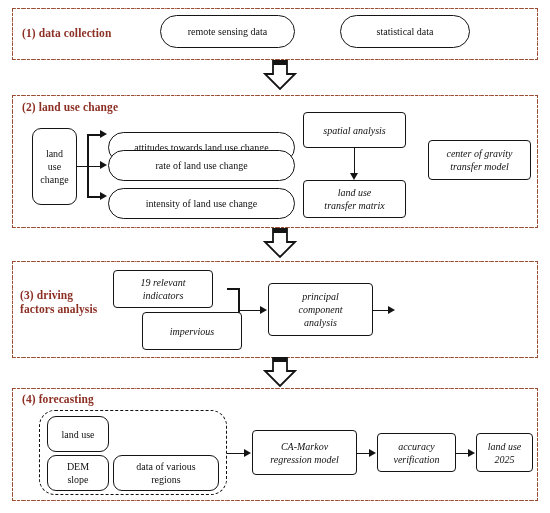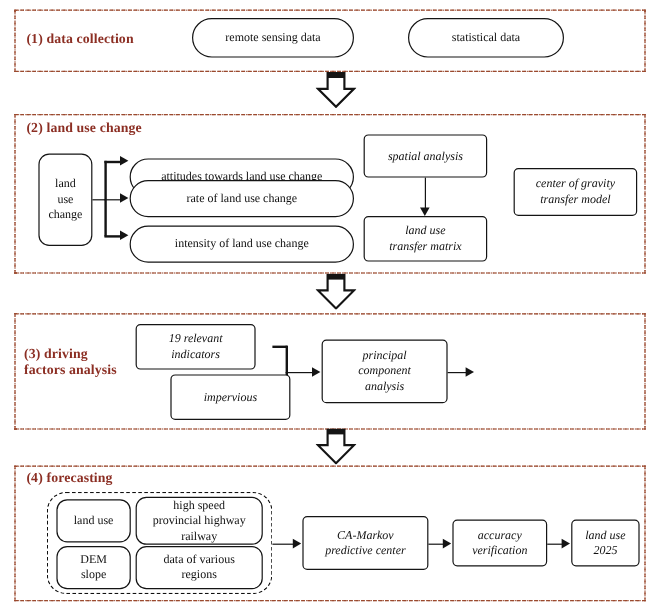--- a/index.html
+++ b/index.html
@@ -203,35 +203,32 @@
     </svg>
   </div>
 
   <div class="section" style="left:12px; top:388px; width:526px; height:113px;"></div>
   <div class="sec-label" style="left:22px; top:392px;">(4) forecasting</div>
 
   <div class="group-box" style="left:39px; top:410px; width:188px; height:85px;"></div>
 
   <div class="node r-sm" style="left:47px; top:416px; width:62px; height:36px;">land use</div>
 
-  <div class="node r-sm" style="left:113px; top:414px; width:106px; height:40px;">high speed
-provincial highway
-railway</div>
 
   <div class="node r-sm" style="left:47px; top:455px; width:62px; height:36px;">DEM
 slope</div>
 
   <div class="node r-sm" style="left:113px; top:455px; width:106px; height:36px;">data of various
 regions</div>
 
   <div class="ln ln-h" style="left:227px; top:452.5px; width:19px;"></div>
   <div class="arrow-r" style="left:244px; top:448.9px;"></div>
 
   <div class="node r-med" style="left:252px; top:430px; width:105px; height:45px;">CA-Markov
-predictive center</div>
+regression model</div>
 
   <div class="ln ln-h" style="left:357px; top:452.5px; width:14px;"></div>
   <div class="arrow-r" style="left:369px; top:448.9px;"></div>
 
   <div class="node r-med" style="left:377px; top:433px; width:79px; height:39px;">accuracy
 verification</div>
 
   <div class="ln ln-h" style="left:456px; top:452.5px; width:14px;"></div>
   <div class="arrow-r" style="left:468px; top:448.9px;"></div>
 

